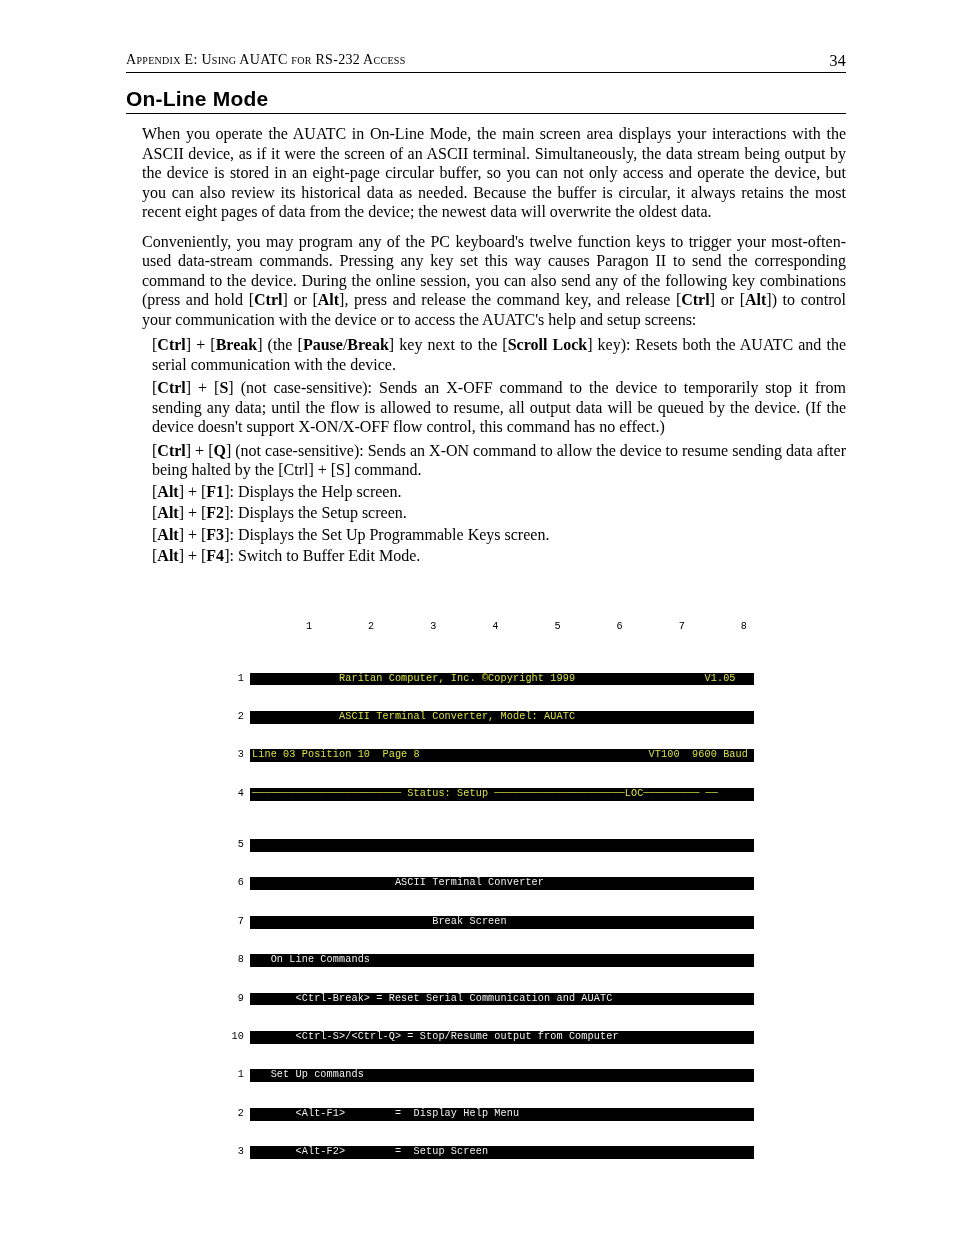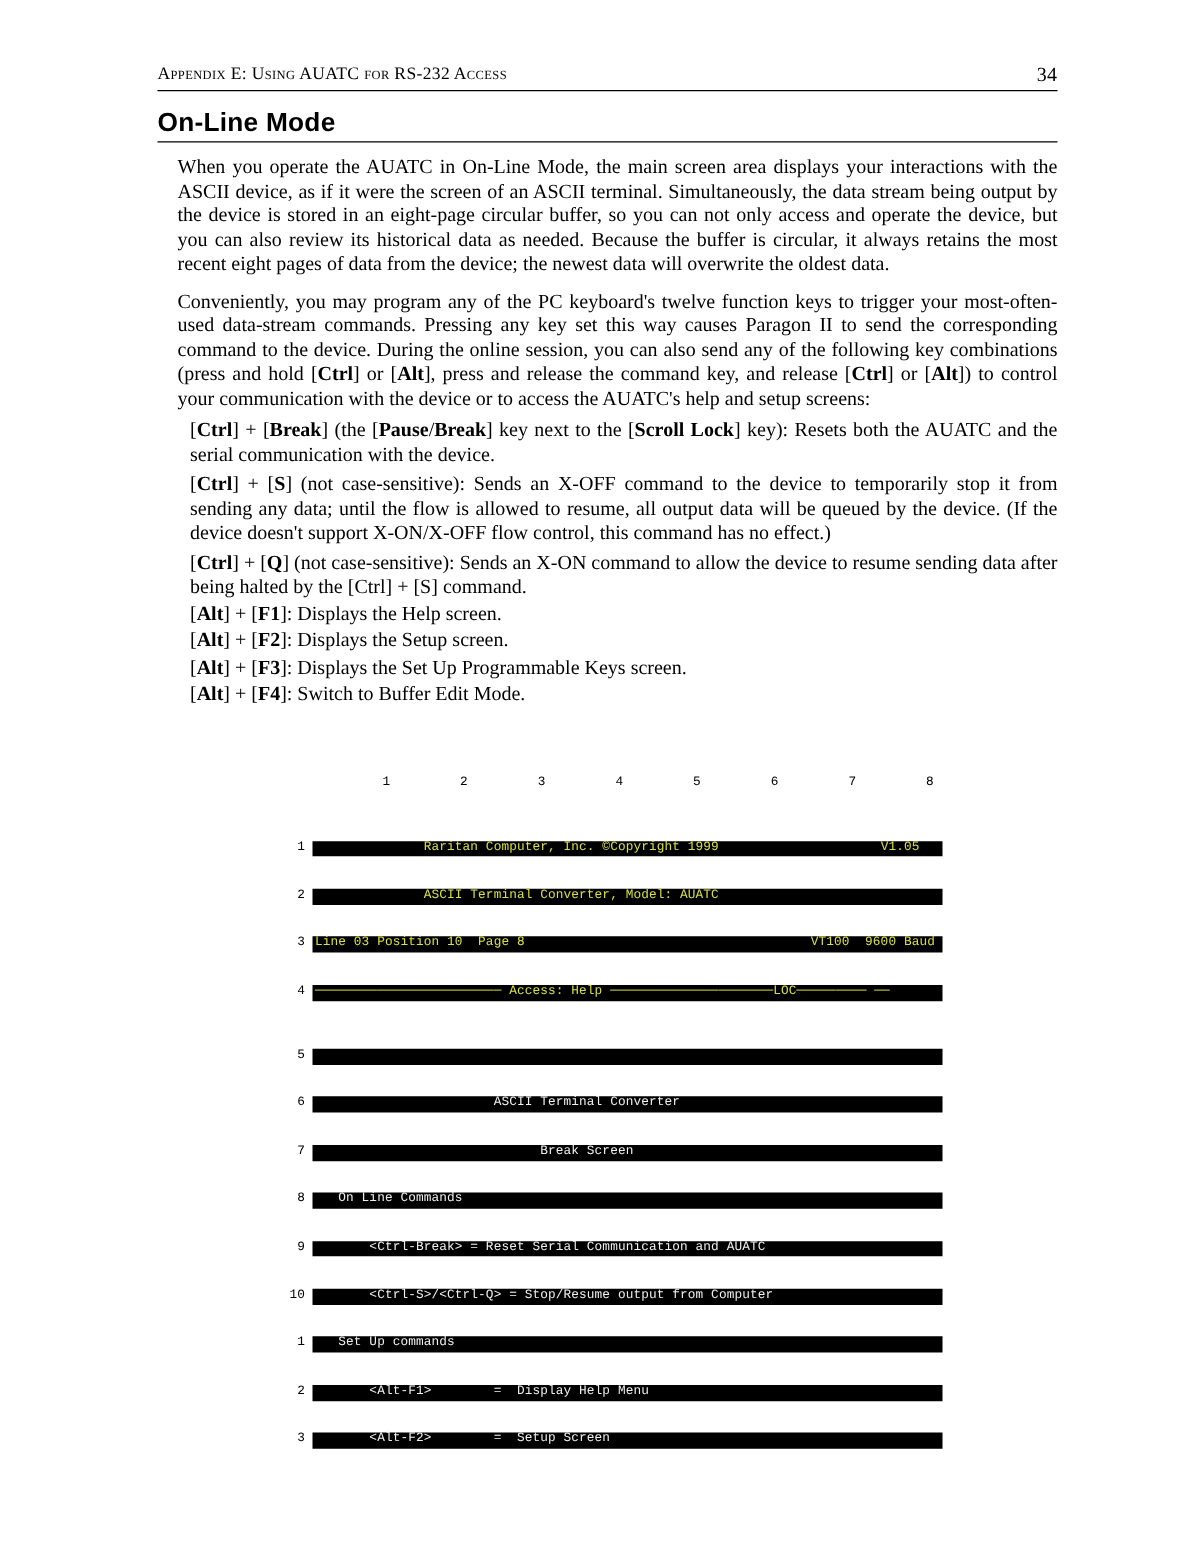--- a/index.html
+++ b/index.html
@@ -127,21 +127,21 @@
 
   <div class="help-section">
 
     <div class="figure-wrap">
       <div class="terminal">
         <div class="term-row"><span class="gutter"></span><span class="cell-light">         1         2         3         4         5         6         7         8</span></div>
 
         <div class="term-row"><span class="gutter">1</span><span class="cell-dark-y"><span>              Raritan Computer, Inc. ©Copyright 1999</span><span class="right-tag">V1.05  </span></span></div>
         <div class="term-row"><span class="gutter">2</span><span class="cell-dark-y">              ASCII Terminal Converter, Model: AUATC</span></div>
         <div class="term-row"><span class="gutter">3</span><span class="cell-dark-y"><span>Line 03 Position 10  Page 8</span><span class="right-tag">VT100  9600 Baud</span></span></div>
-        <div class="term-row"><span class="gutter">4</span><span class="cell-dark-y">──────────────────────── Access: Help ─────────────────────LOC───────── ──</span></div>
+        <div class="term-row"><span class="gutter">4</span><span class="cell-dark-y">──────────────────────── Status: Setup ─────────────────────LOC───────── ──</span></div>
 
         <div class="term-row"><span class="gutter">5</span><span class="cell-dark"></span></div>
         <div class="term-row"><span class="gutter">6</span><span class="cell-dark">                       ASCII Terminal Converter</span></div>
         <div class="term-row"><span class="gutter">7</span><span class="cell-dark">                             Break Screen</span></div>
         <div class="term-row"><span class="gutter">8</span><span class="cell-dark">   On Line Commands</span></div>
         <div class="term-row"><span class="gutter">9</span><span class="cell-dark">       &lt;Ctrl-Break&gt; = Reset Serial Communication and AUATC</span></div>
         <div class="term-row"><span class="gutter">10</span><span class="cell-dark">       &lt;Ctrl-S&gt;/&lt;Ctrl-Q&gt; = Stop/Resume output from Computer</span></div>
         <div class="term-row"><span class="gutter">1</span><span class="cell-dark">   Set Up commands</span></div>
         <div class="term-row"><span class="gutter">2</span><span class="cell-dark">       &lt;Alt-F1&gt;        =  Display Help Menu</span></div>
         <div class="term-row"><span class="gutter">3</span><span class="cell-dark">       &lt;Alt-F2&gt;        =  Setup Screen</span></div>

